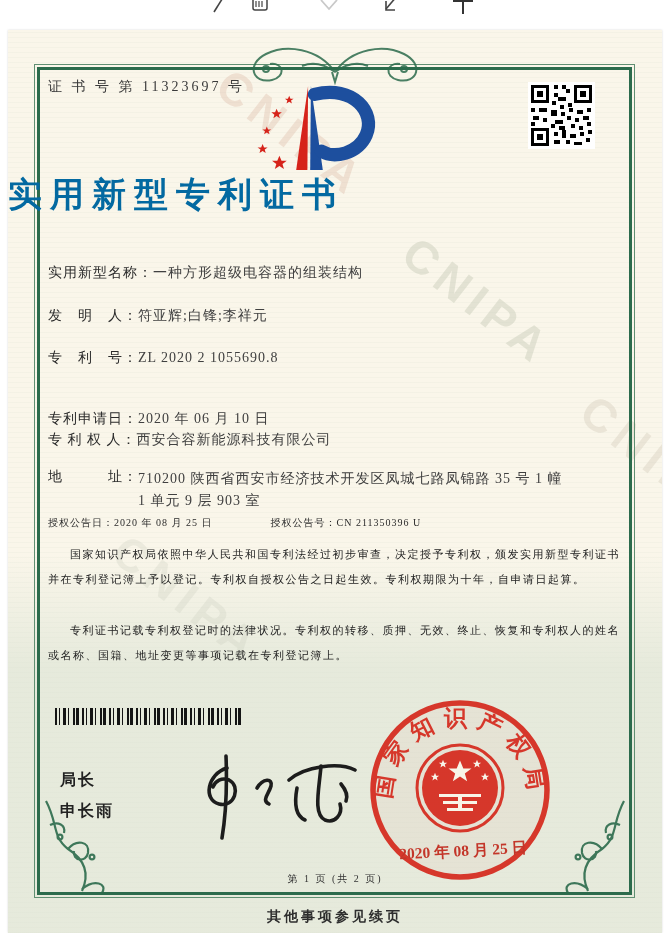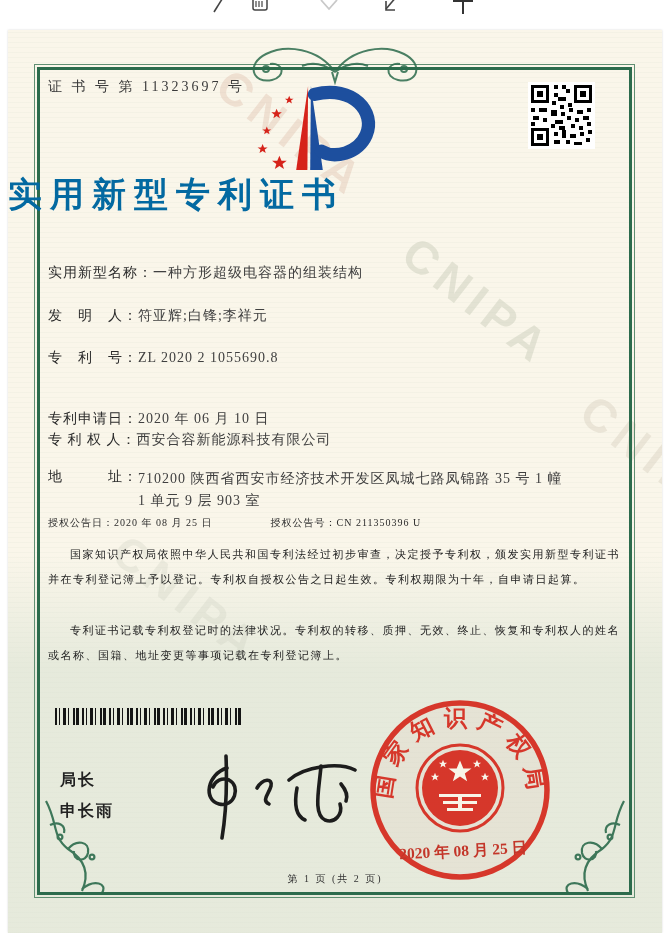--- a/index.html
+++ b/index.html
@@ -294,15 +294,16 @@
               <rect x="-13" y="20" width="26" height="3"></rect>
               <rect x="-2" y="9" width="4" height="11"></rect>
             </g>
           </g>
           <text x="0" y="66" text-anchor="middle" fill="#c1271b" font-size="15.5" font-weight="bold" font-family="'Liberation Serif',serif" transform="rotate(-3)">2020 年 08 月 25 日</text>
         </g>
       </svg>
 
       <div class="page-info">第 1 页 (共 2 页)</div>
 
+      <div class="cont-note">其他事项参见续页</div>
     </div>
   </div>
 </div>
 
 </body></html>

